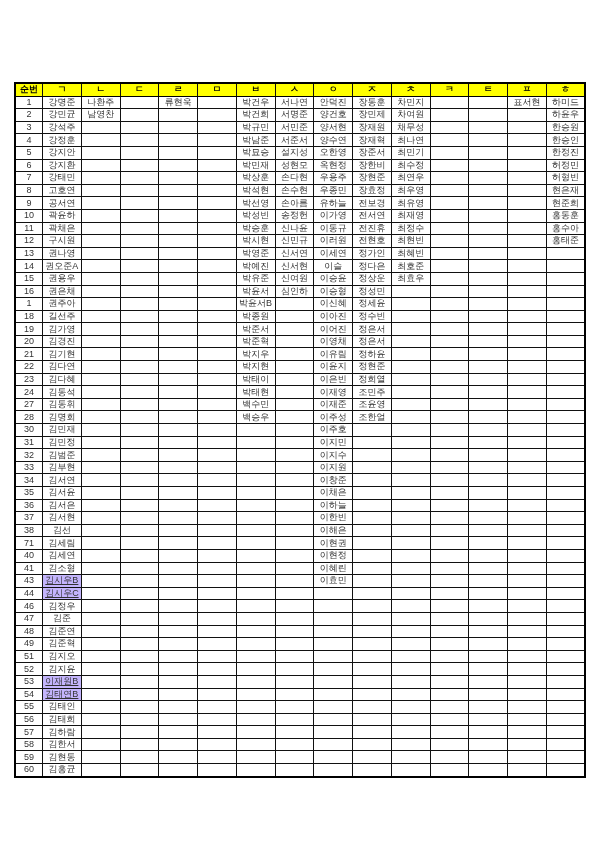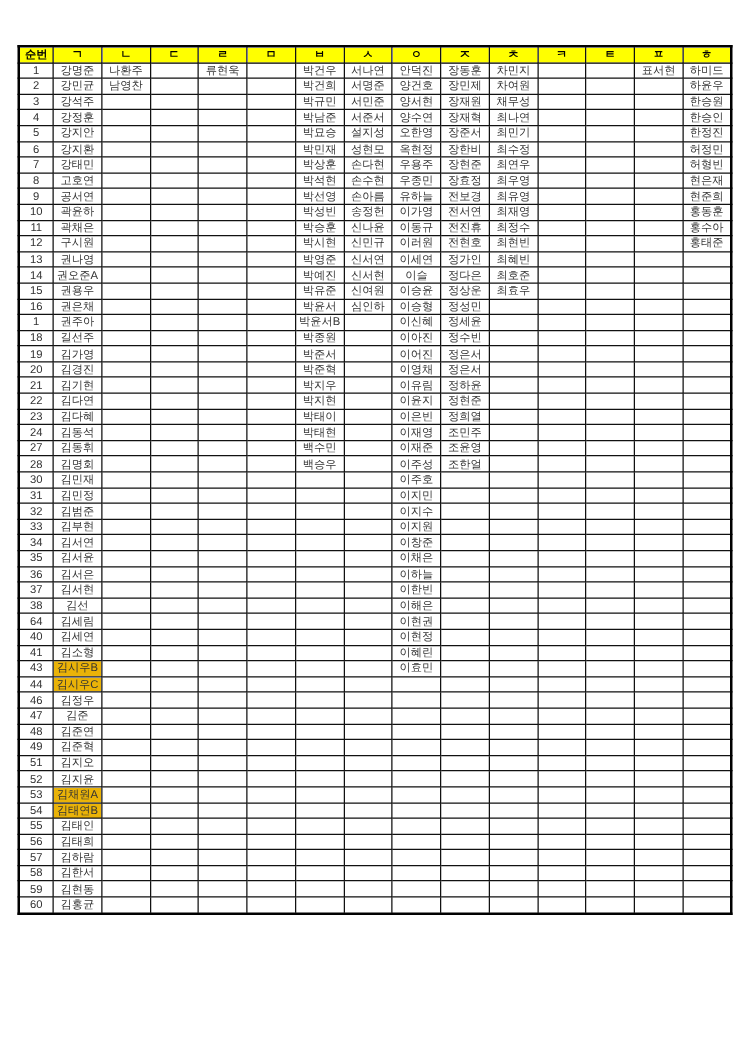--- a/index.html
+++ b/index.html
@@ -8,20 +8,21 @@
     background: #ffffff;
   }
   body {
     width: 600px;
     height: 849px;
     font-family: "Liberation Sans", "DejaVu Sans", sans-serif;
     overflow: hidden;
   }
   .sheet {
     padding: 36px 14px 0 14px;
+    margin-top: 46px;
   }
   table.roster {
     border-collapse: collapse;
     table-layout: fixed;
     width: 572px;
     border: 2px solid #000000;
   }
   th, td {
     border: 1px solid #111111;
     height: 11.6px;
@@ -35,21 +36,21 @@
   }
   thead th {
     background: #ffff00;
     color: #000000;
     font-weight: bold;
     border-bottom: 1px solid #000000;
   }
   th.num-col { width: 26px; }
   tbody td { color: #333333; background: #ffffff; }
   tbody td.num { color: #333333; }
-  tbody td.shaded { background: #eab308; }
+  tbody td.shaded { background: #c4b5fd; text-decoration: underline; }
 </style>
 </head>
 <body>
 
 <div class="sheet">
   <table class="roster">
     <thead>
       <tr id="header-row">
         <th class="num-col">순번</th>
 
@@ -660,21 +661,21 @@
           <td></td>
           <td>이해은</td>
           <td></td>
           <td></td>
           <td></td>
           <td></td>
           <td></td>
           <td></td>
         </tr>
         <tr>
-          <td class="num">64</td>
+          <td class="num">71</td>
           <td>김세림</td>
           <td></td>
           <td></td>
           <td></td>
           <td></td>
           <td></td>
           <td></td>
           <td>이현권</td>
           <td></td>
           <td></td>
@@ -848,21 +849,21 @@
           <td></td>
           <td></td>
           <td></td>
           <td></td>
           <td></td>
           <td></td>
           <td></td>
         </tr>
         <tr>
           <td class="num">53</td>
-          <td class="shaded">김채원A</td>
+          <td class="shaded">이재원B</td>
           <td></td>
           <td></td>
           <td></td>
           <td></td>
           <td></td>
           <td></td>
           <td></td>
           <td></td>
           <td></td>
           <td></td>

